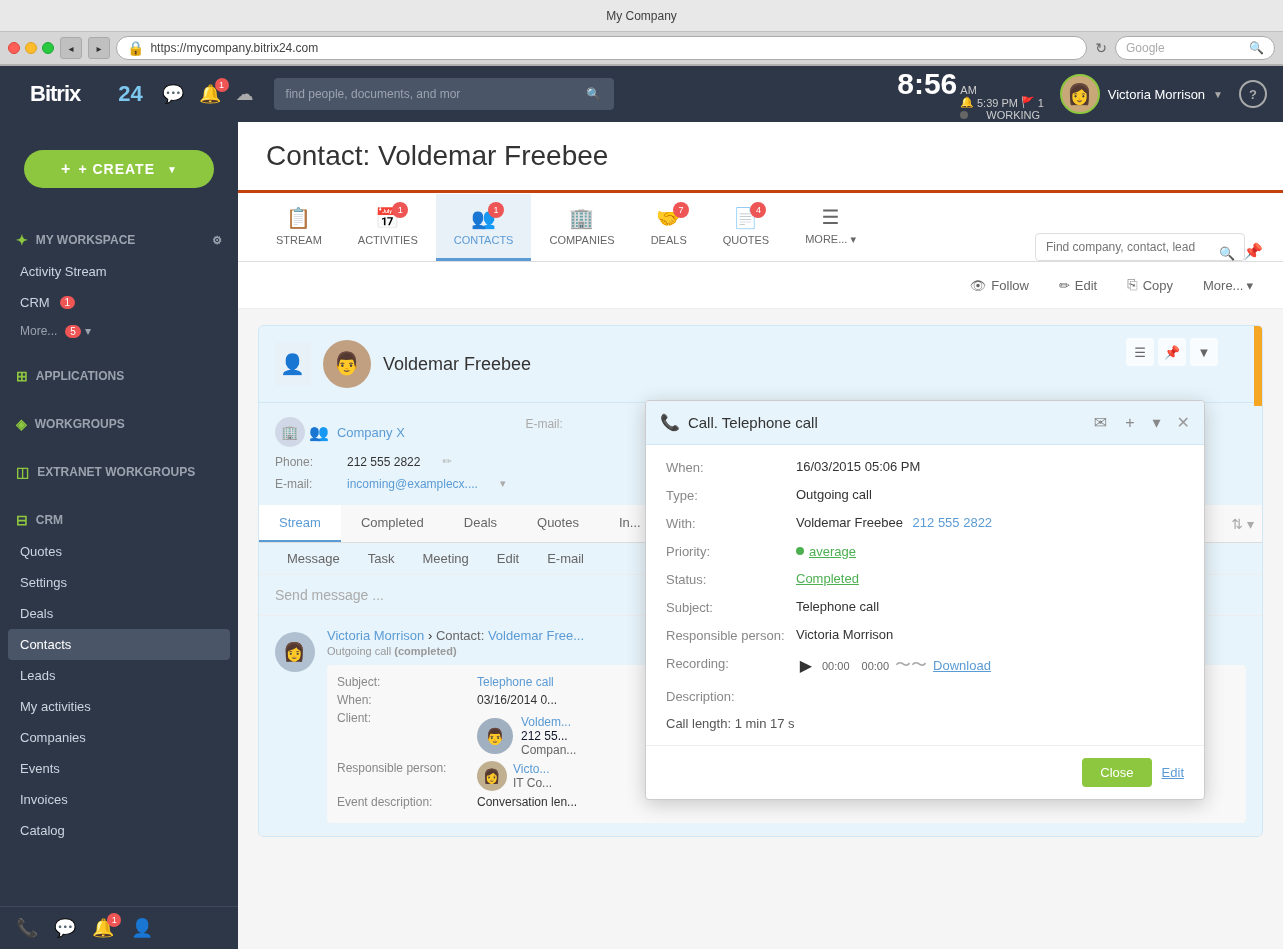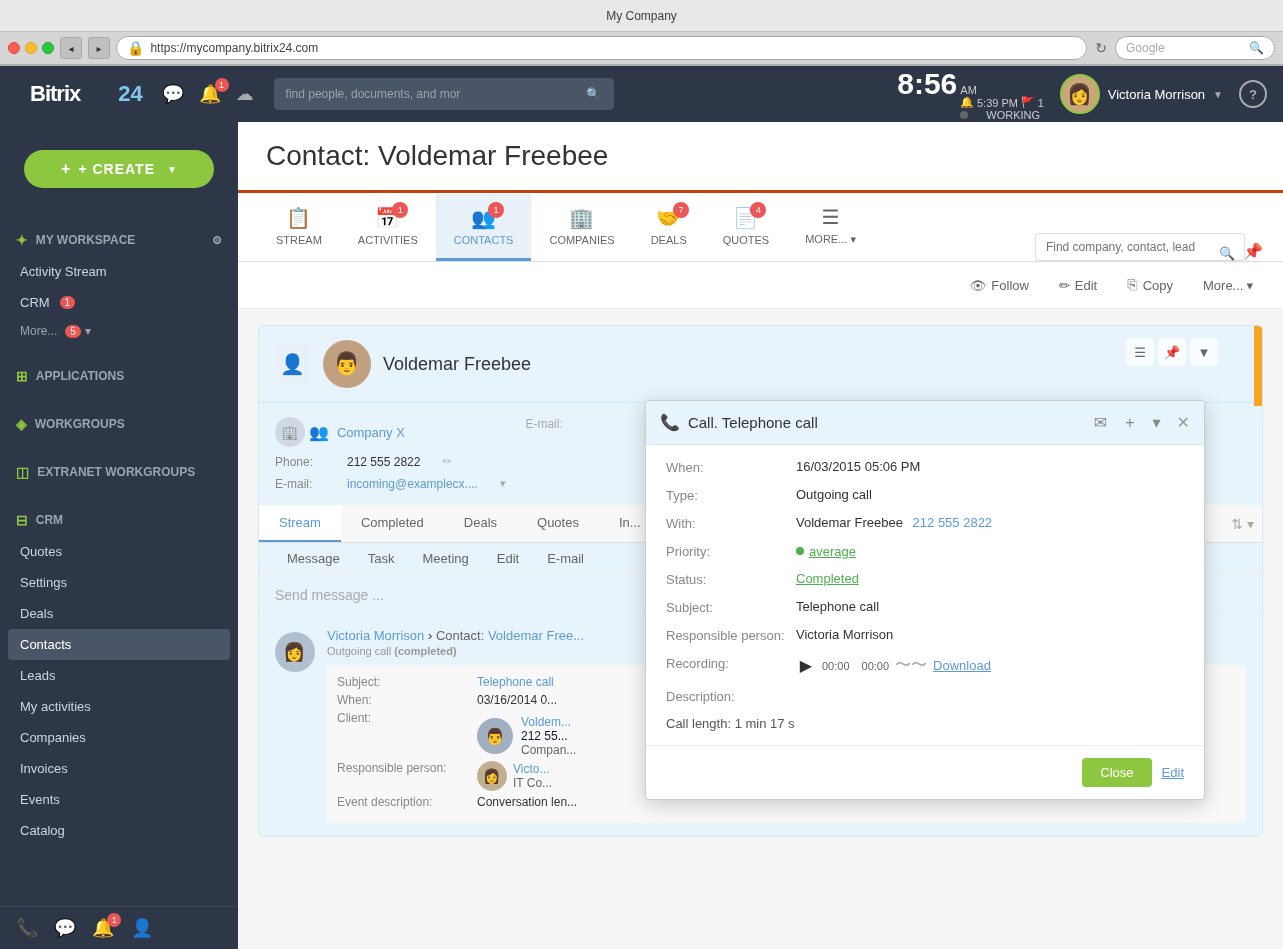--- a/index.html
+++ b/index.html
@@ -272,24 +272,24 @@
       <div class="sidebar-item">
         <span>Leads</span>
       </div>
       <div class="sidebar-item">
         <span>My activities</span>
       </div>
       <div class="sidebar-item">
         <span>Companies</span>
       </div>
       <div class="sidebar-item">
+        <span>Events</span>
+      </div>
+      <div class="sidebar-item">
         <span>Invoices</span>
-      </div>
-      <div class="sidebar-item">
-        <span>Events</span>
       </div>
       <div class="sidebar-item">
         <span>Catalog</span>
       </div>
     </div>
 
     <div style="position:absolute; bottom:0; width:238px; background:#2d3748; padding:10px 16px; display:flex; gap:16px; align-items:center; border-top:1px solid #3d4a5c;">
       <span style="color:#aaa; font-size:18px; cursor:pointer;">📞</span>
       <span style="color:#aaa; font-size:18px; cursor:pointer;">💬</span>
       <div style="position:relative;">

